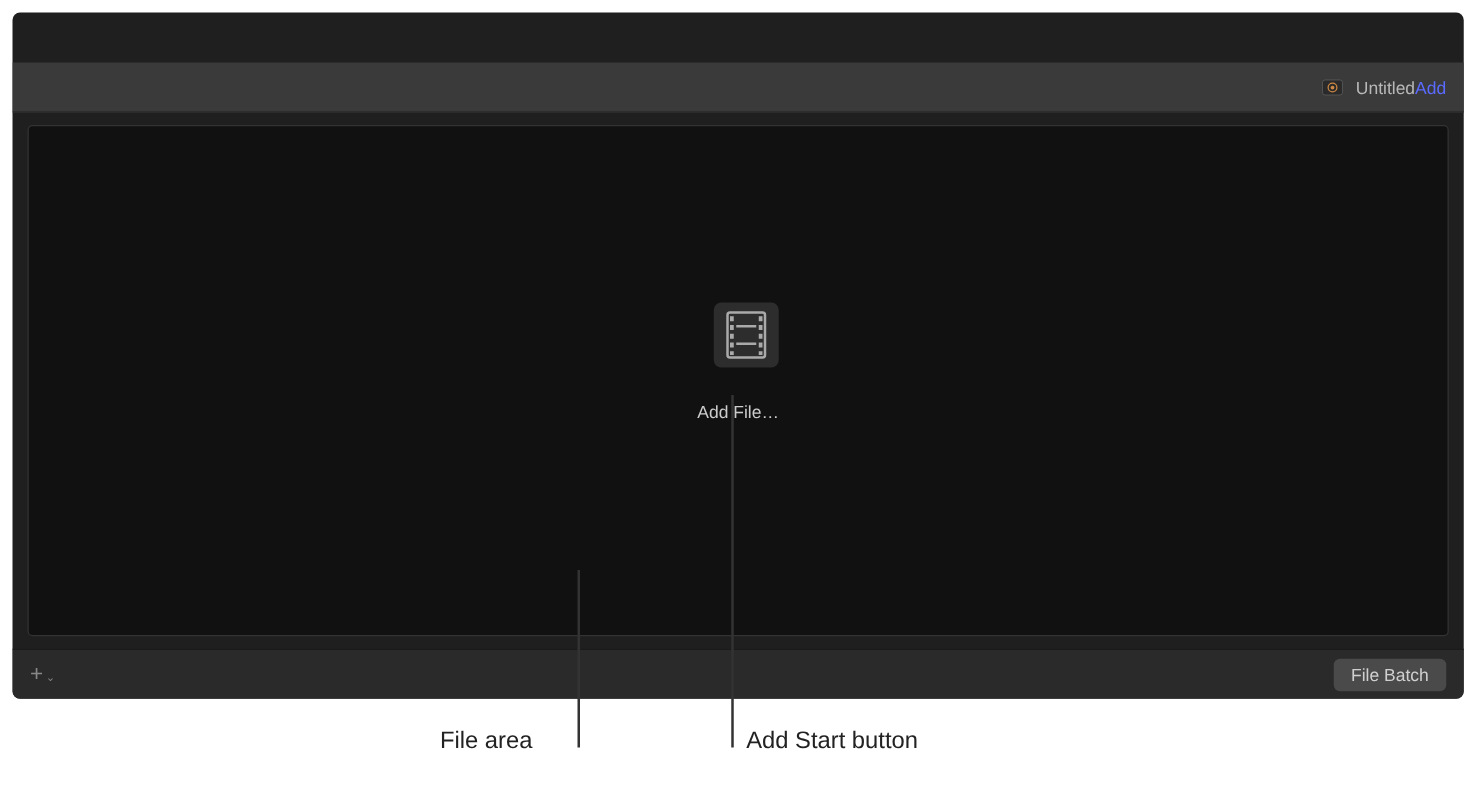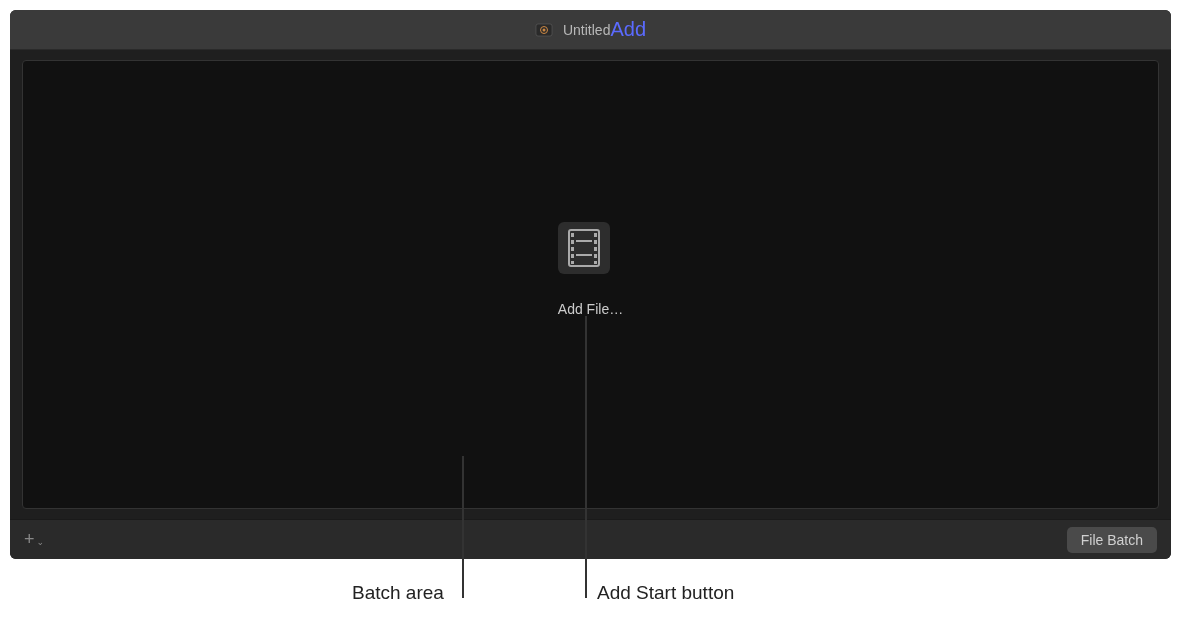--- a/index.html
+++ b/index.html
@@ -28,22 +28,23 @@
       flex-direction: column;
       overflow: hidden;
     }
     
     .header-bar {
       height: 40px;
       background: #3a3a3a;
       display: flex;
       align-items: center;
       padding: 16px 14px;
-      justify-content: center;
+      justify-content: flex-end;
       border-bottom: 1px solid #2a2a2a;
+      margin-top: 40px;
     }
     
     .header-left {
       display: flex;
       align-items: center;
       gap: 10px;
     }
     
     .app-icon {
       width: 18px;
@@ -54,40 +55,40 @@
     }
     
     .title-text {
       color: #b8b8b8;
       font-size: 14px;
       font-weight: 400;
     }
     
     .add-link {
       color: #5b6bff;
-      font-size: 20px;
+      font-size: 14px;
       cursor: pointer;
     }
     
     .batch-area {
       flex: 1;
       margin: 10px 12px 10px 12px;
       background: #111111;
       border: 1px solid #333333;
       border-radius: 4px;
       display: flex;
       align-items: center;
       justify-content: center;
       position: relative;
     }
     
     .add-file-button {
       display: flex;
       flex-direction: column;
-      align-items: flex-start;
+      align-items: flex-end;
       gap: 27px;
       cursor: pointer;
       position: relative;
       top: -15px;
     }
     
     .film-icon-box {
       width: 52px;
       height: 52px;
       background: #2d2d2d;
@@ -196,16 +197,16 @@
     <div class="plus-menu">
       <span>+</span>
       <span class="plus-chevron">⌄</span>
     </div>
     <button class="start-batch-button">File Batch</button>
   </div>
 
 </div>
 
 <div class="callout-line" style="left: 462px; top: 456px; height: 142px;"></div>
-<div class="callout-label" style="left: 352px; top: 582px; text-align: right;">Batch area</div>
+<div class="callout-label" style="left: 352px; top: 582px; text-align: right;">File area</div>
 
 <div class="callout-line" style="left: 585px; top: 316px; height: 282px;"></div>
 <div class="callout-label" style="left: 597px; top: 582px;">Add Start button</div>
 
 </body></html>

